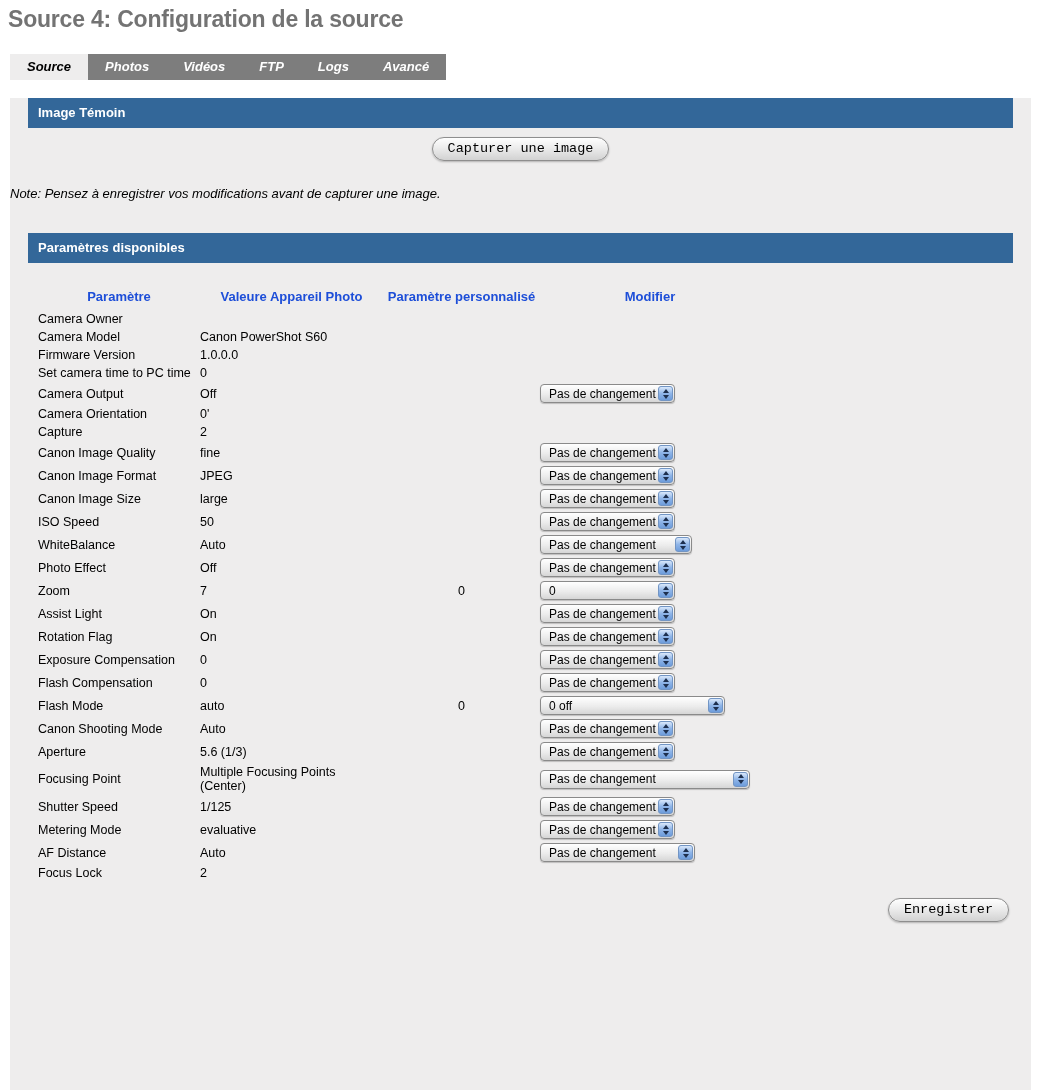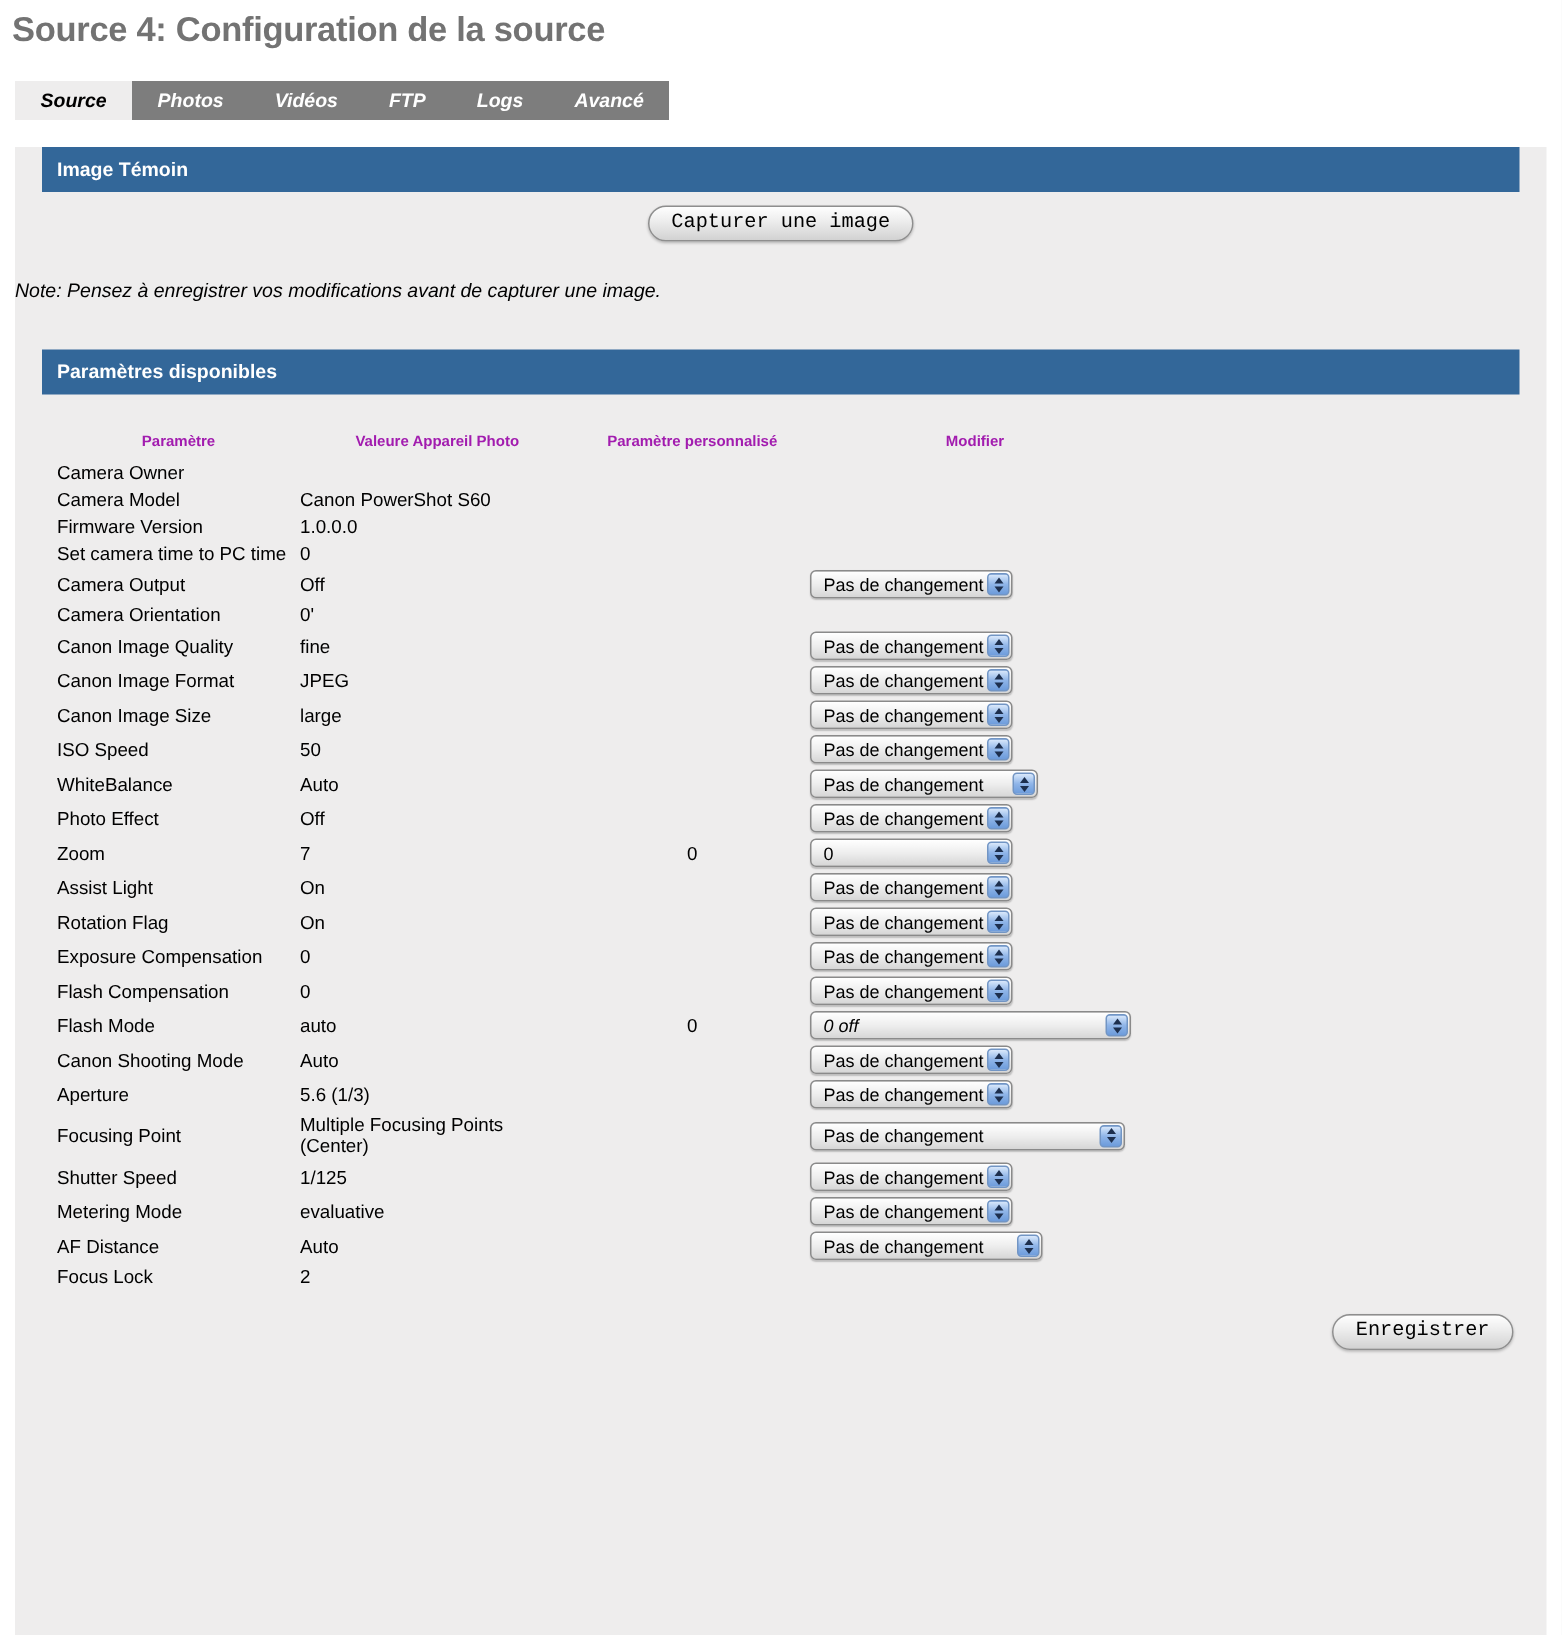--- a/index.html
+++ b/index.html
@@ -42,21 +42,21 @@
     font-size:13.5px; color:#000; cursor:pointer; white-space:nowrap;
     font-family:Liberation Mono, monospace;
   }
   .capture-row { text-align:center; padding-top:9px; }
   .note-row { padding:25px 0 6px 0; font-size:13px; color:#000;font-style:italic; }
   .init-row { margin:4px 0 0 16px; }
 
   
   table.params { border-collapse:collapse; margin:22px 0 0 28px; }
   table.params th {
-    font-size:10px; font-weight:bold; color:#a21caf; text-align:center;
+    font-size:13px; font-weight:bold; color:#1d4ed8; text-align:center;
     padding:4px 0 6px 0;
   }
   table.params td { font-size:12.5px; color:#000; padding:2px 0; vertical-align:middle; }
   td.c-param  { width:162px; padding-right:4px; }
   td.c-value  { width:183px; padding-right:4px; }
   td.c-custom { width:157px; text-align:center; }
   td.c-mod    { width:220px; }
   .val2 { font-size:12.5px; }
 
   
@@ -166,20 +166,26 @@
               </div>
             </td>
           </tr>
           <tr>
             <td class="c-param">Camera Orientation</td>
             <td class="c-value">0'</td>
             <td class="c-custom"></td>
             <td class="c-mod"></td>
           </tr>
           <tr>
+            <td class="c-param">Capture</td>
+            <td class="c-value">2</td>
+            <td class="c-custom"></td>
+            <td class="c-mod"></td>
+          </tr>
+          <tr>
             <td class="c-param">Canon Image Quality</td>
             <td class="c-value">fine</td>
             <td class="c-custom"></td>
             <td class="c-mod">
               <div class="aqua-select" style="width: 135px;">
                 <span>Pas de changement</span>
                 <span class="stepper">
                   <span class="arrow-up"></span>
                   <span class="arrow-down"></span>
                 </span>
@@ -324,21 +330,21 @@
                   <span class="arrow-down"></span>
                 </span>
               </div>
             </td>
           </tr>
           <tr>
             <td class="c-param">Flash Mode</td>
             <td class="c-value">auto</td>
             <td class="c-custom">0</td>
             <td class="c-mod">
-              <div class="aqua-select" style="width: 214px; font-style: italic;">
+              <div class="aqua-select" style="width: 185px;">
                 <span>0 off</span>
                 <span class="stepper">
                   <span class="arrow-up"></span>
                   <span class="arrow-down"></span>
                 </span>
               </div>
             </td>
           </tr>
           <tr>
             <td class="c-param">Canon Shooting Mode</td>

